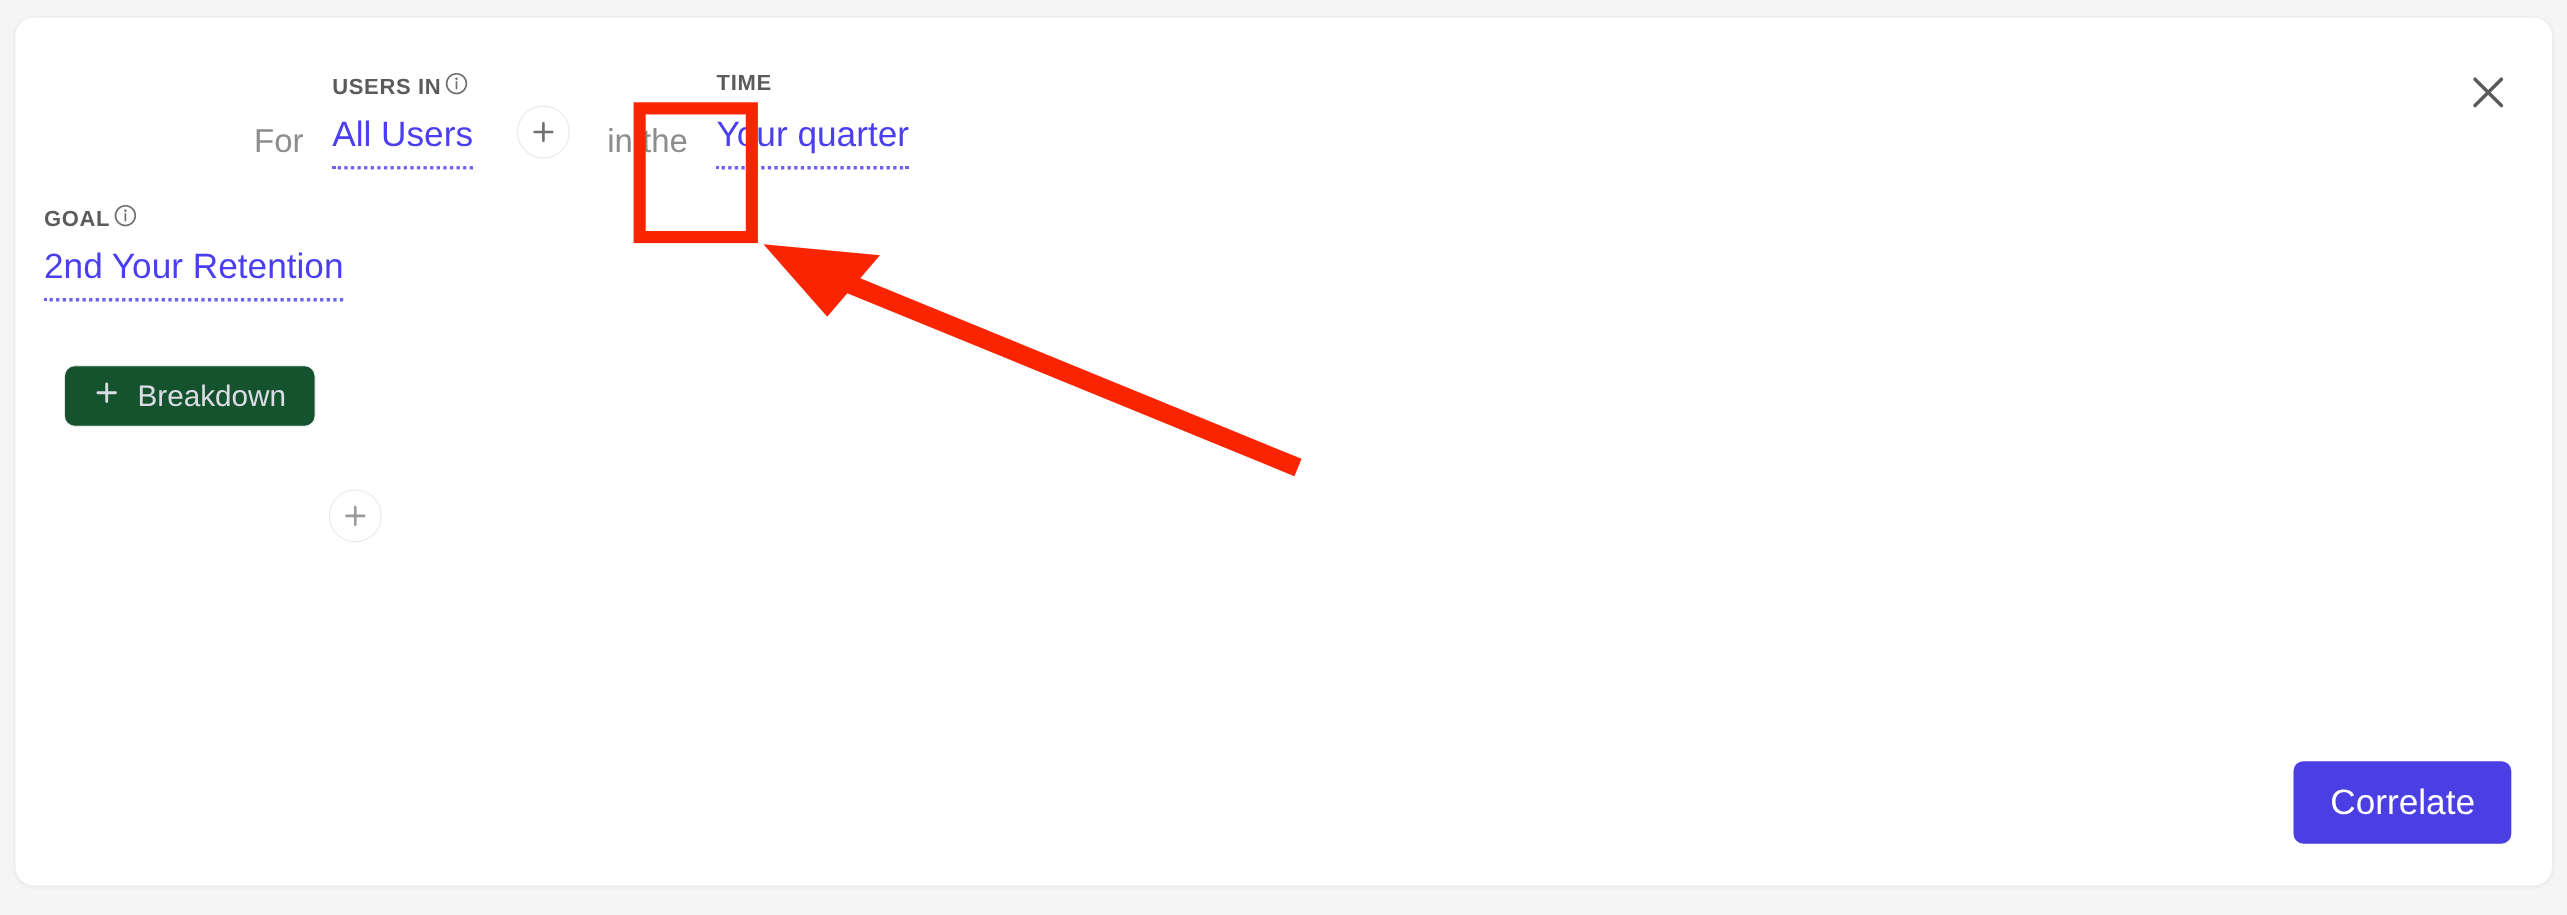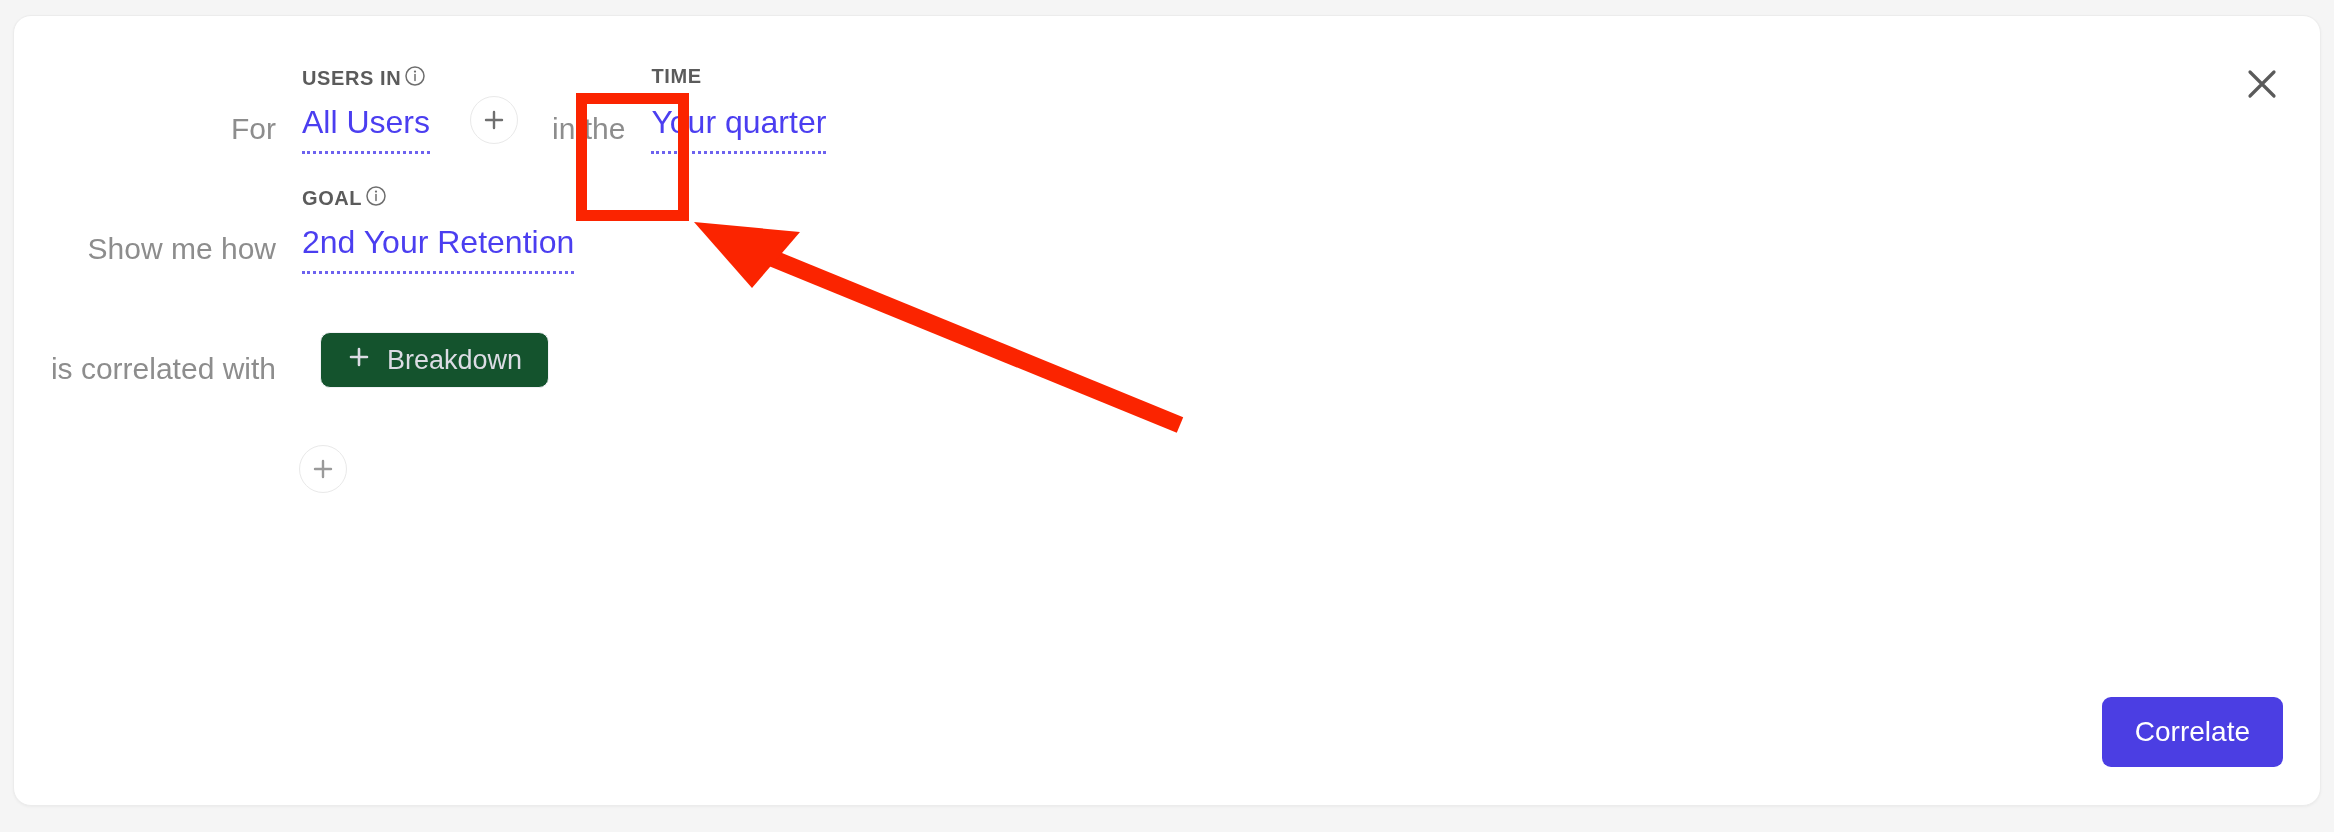--- a/index.html
+++ b/index.html
@@ -121,21 +121,21 @@
     white-space: nowrap;
   }
 
   
   .correlate-btn {
     position: absolute;
     right: 37px;
     bottom: 38px;
     background: #4b3ee3;
     color: #ffffff;
-    font-size: 28px;
+    font-size: 32px;
     border: none;
     border-radius: 9px;
     padding: 19px 33px;
     cursor: pointer;
     font-family: "Liberation Sans", sans-serif;
   }
 
   
   .annot {
     position: absolute;
@@ -199,39 +199,37 @@
 
       <div class="field" style="">
         <div class="field-label">
           <span>TIME</span>
         </div>
         <span class="field-value">Your quarter</span>
       </div>
     </div>
 
     <div class="qrow" style="left:0px; top:182px;">
-      <div class="prefix" style="width:262px;">Show me how</div>
 
       <div class="field">
         <div class="field-label">
           <span>GOAL</span>
           <span class="info-icon">
             <svg width="22" height="22" viewBox="0 0 22 22">
               <circle cx="11" cy="11" r="9" fill="none" stroke="#6e6e6e" stroke-width="1.5"></circle>
               <circle cx="11" cy="6.6" r="1.15" fill="#6e6e6e"></circle>
               <path d="M11 9.4 L11 15.6" stroke="#6e6e6e" stroke-width="1.5" stroke-linecap="round"></path>
             </svg>
           </span>
         </div>
         <span class="field-value">2nd Your Retention</span>
       </div>
     </div>
 
     <div class="qrow" style="left:0px; top:302px;">
-      <div class="prefix" style="width:262px;">is correlated with</div>
 
 
       <div style="margin-left:44px; padding-bottom:10px;">
         <div class="breakdown-chip">
           <span>
             <svg width="24" height="24" viewBox="0 0 24 24">
               <path d="M12 4 L12 20 M4 12 L20 12" stroke="#dcdce4" stroke-width="2.6" stroke-linecap="round"></path>
             </svg>
           </span>
           <span>Breakdown</span>

